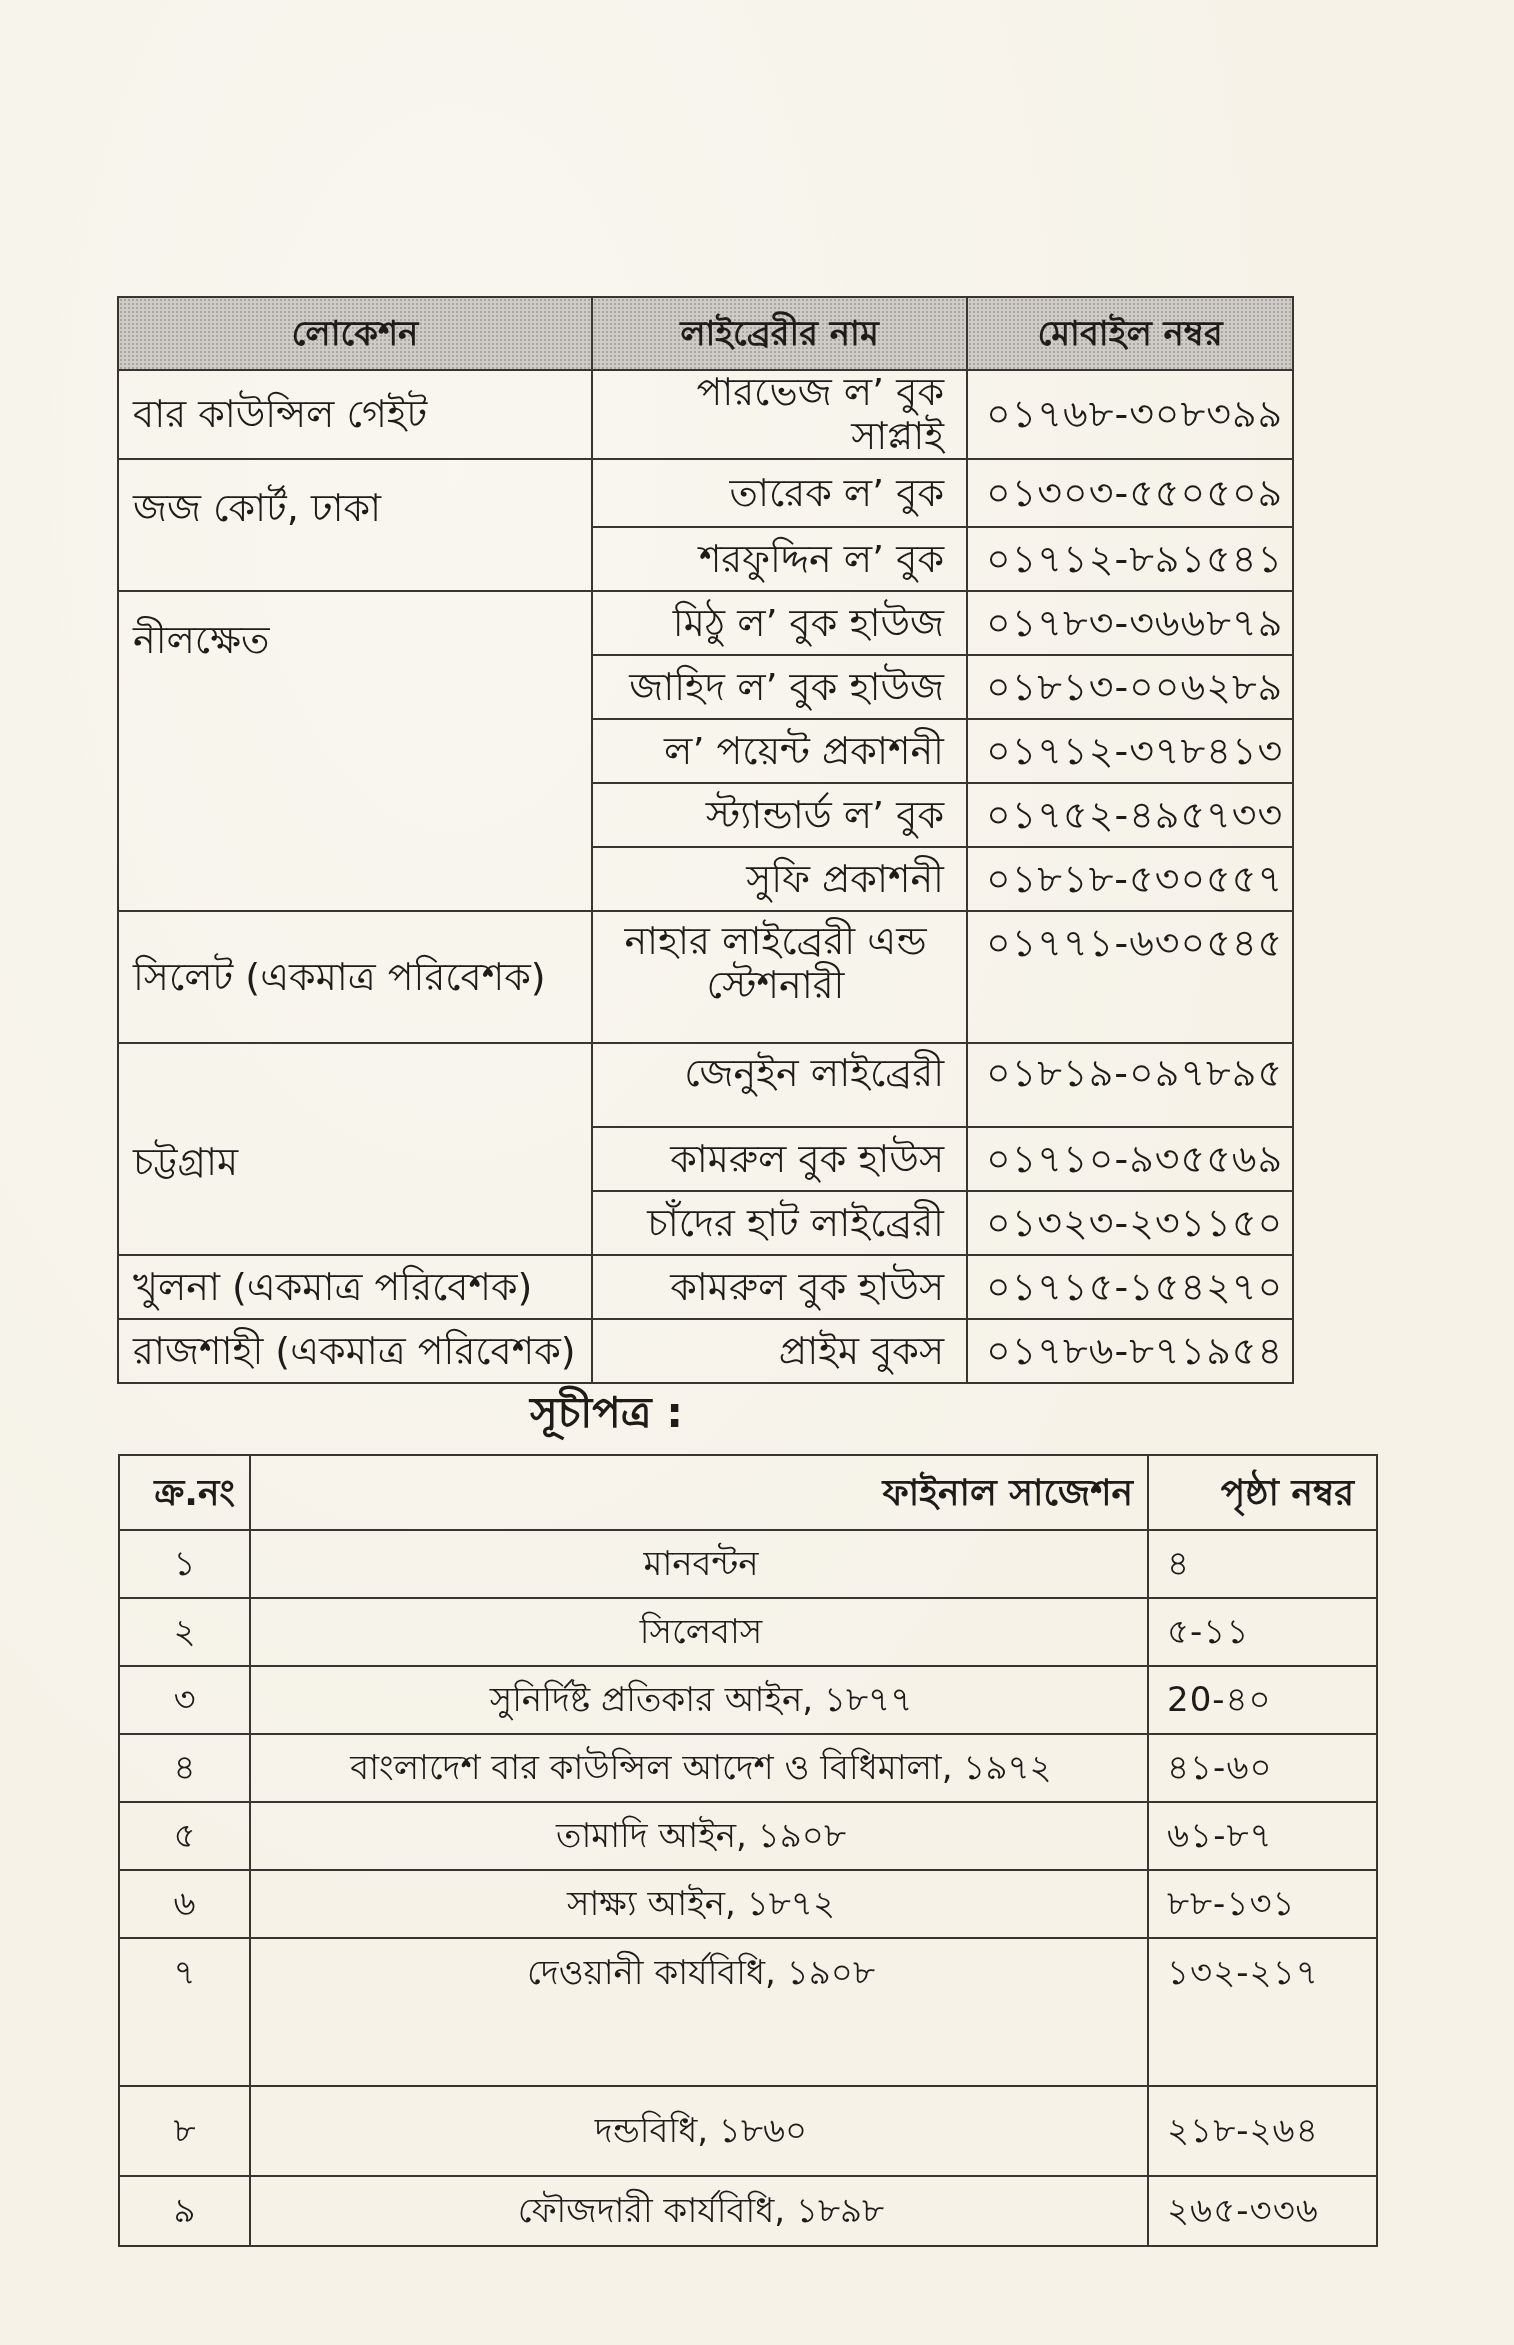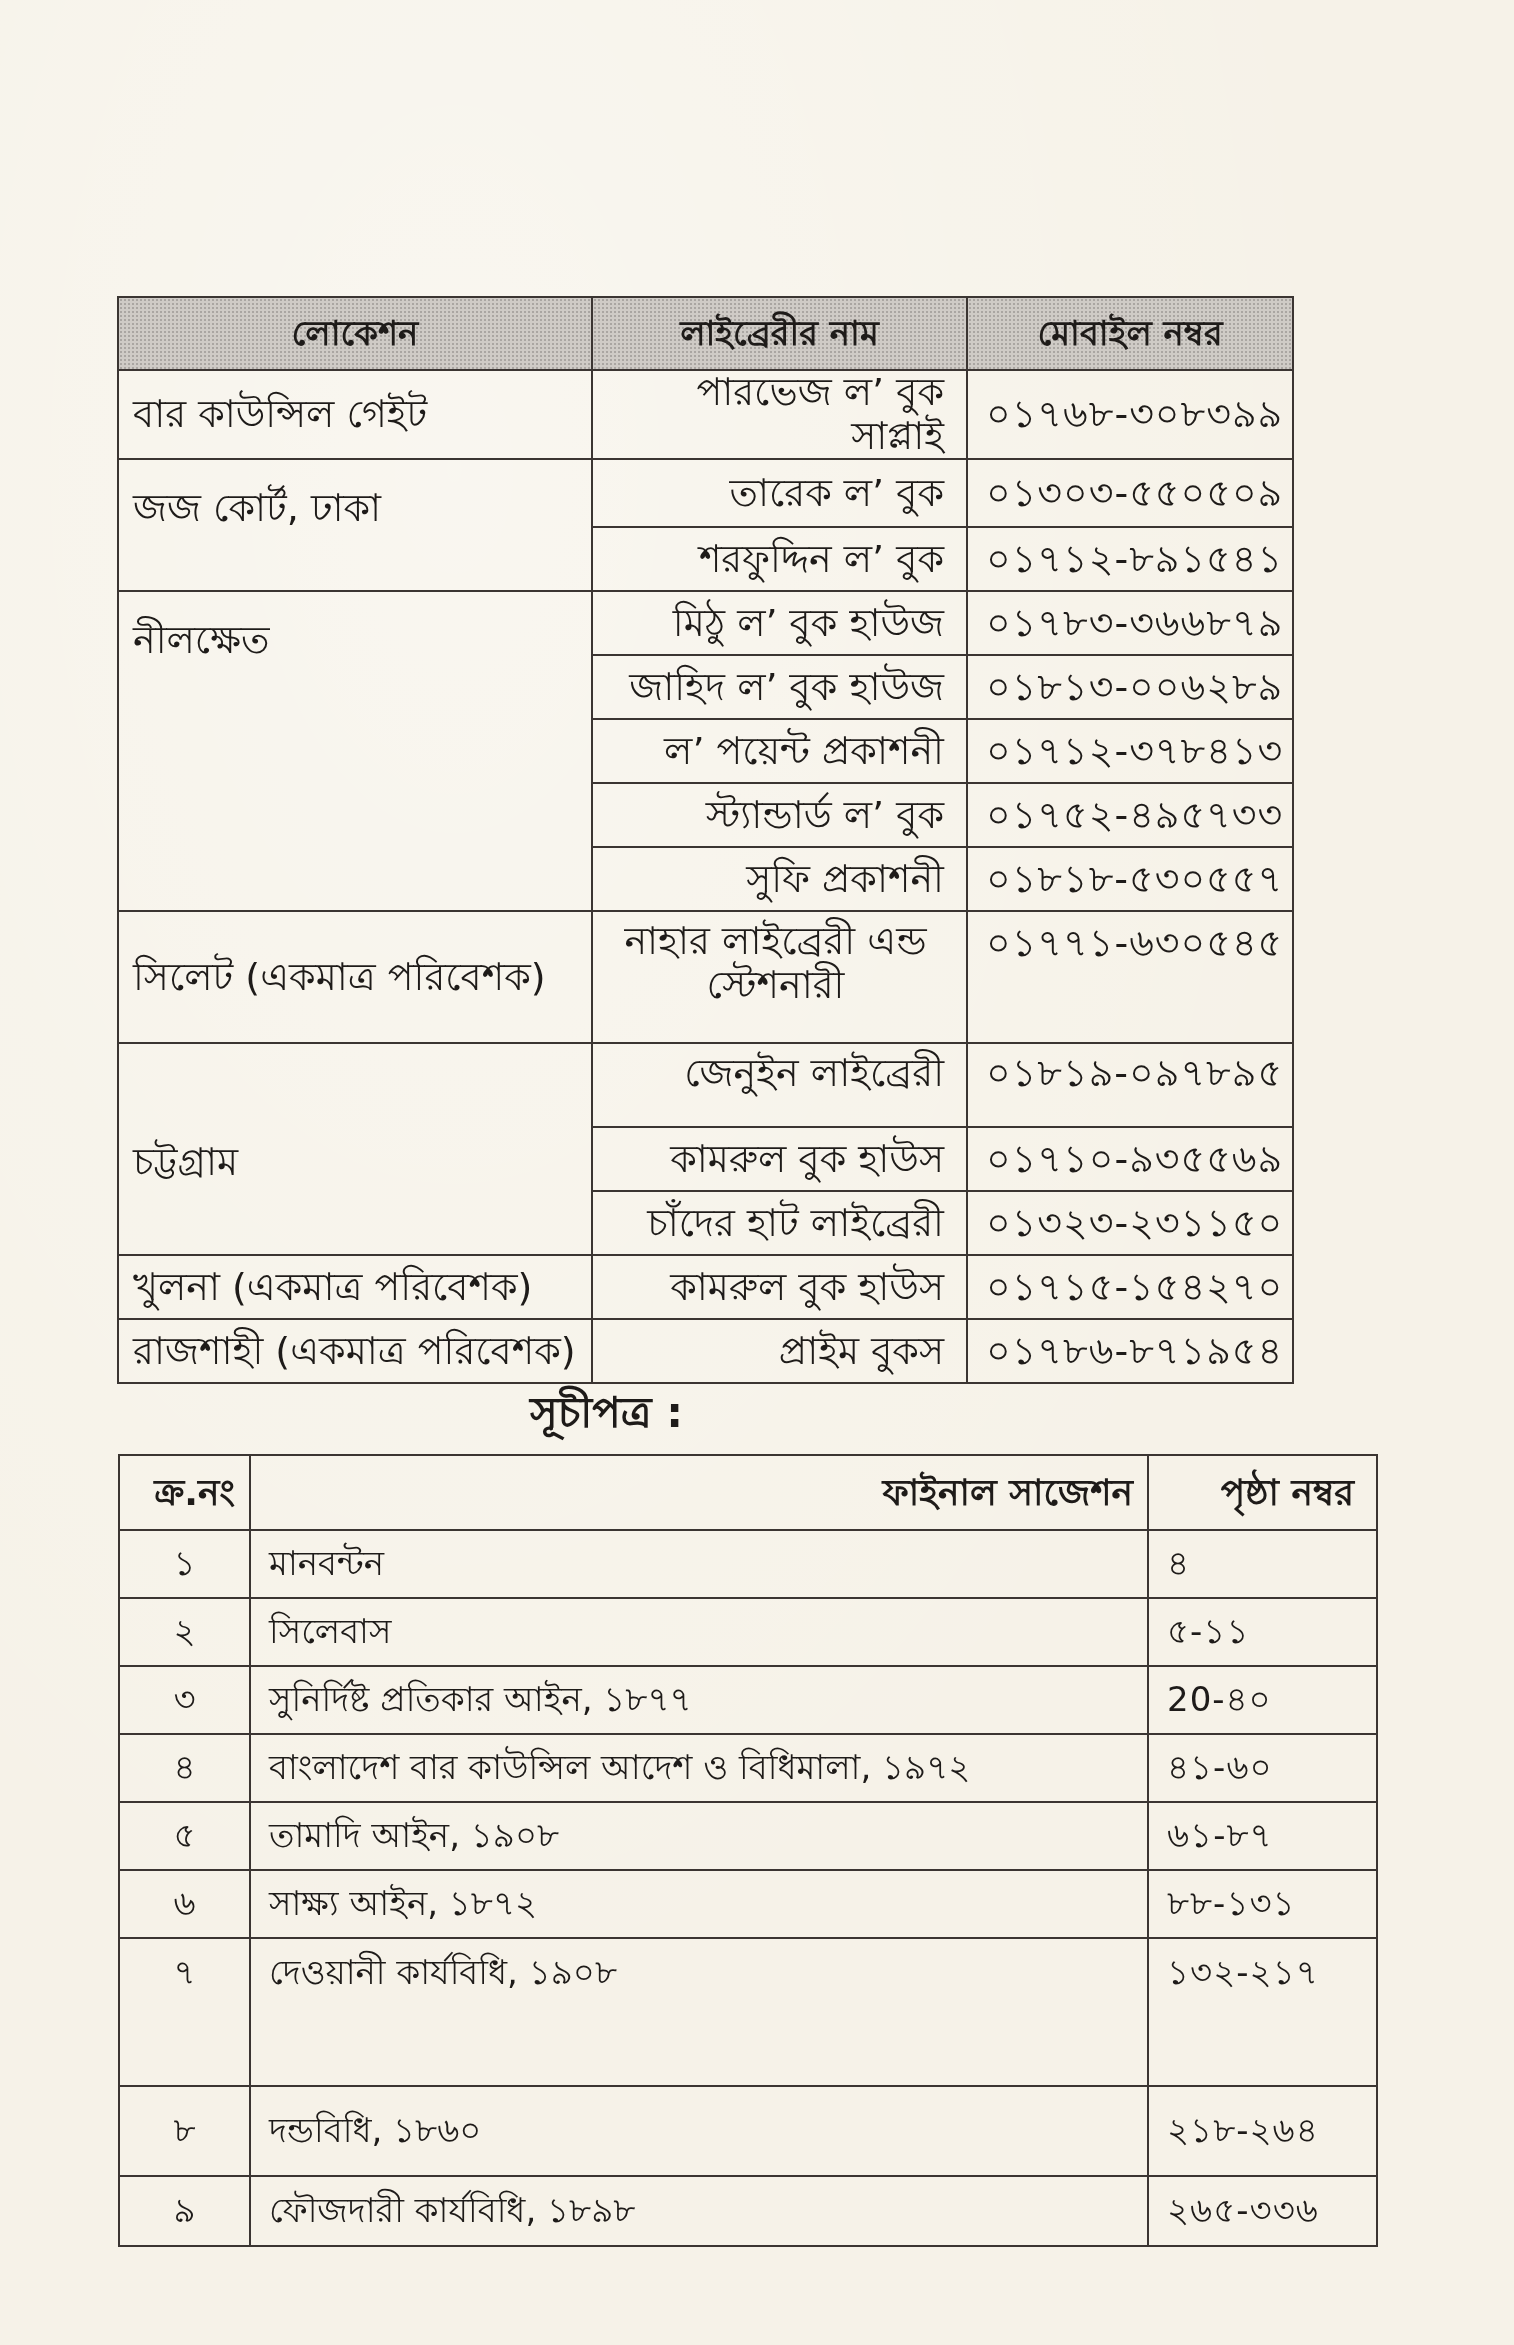--- a/index.html
+++ b/index.html
@@ -111,21 +111,21 @@
     }
     .index thead th {
       height: 73px;
       font-weight: bold;
       font-size: 36px;
     }
     .index th.c-no { text-align: right; }
     .index th.c-title { text-align: right; }
     .index th.c-page { text-align: right; padding-right: 22px; }
     .index td.c-no { text-align: center; }
-    .index td.c-title { text-align: left; padding-left: 18px; }
+    .index td.c-title { text-align: center; padding-left: 18px; }
     .index td.c-page { text-align: left; padding-left: 18px; letter-spacing: 1px; }
     .index tbody tr { height: 68px; }
     .index tbody tr.tall { height: 148px; }
     .index tbody tr.tall td { vertical-align: top; padding-top: 14px; }
     .index tbody tr.tall td.c-page { vertical-align: top; }
 
     .col-no { width: 131px; }
     .col-page { width: 229px; }
     .col-loc { width: 474px; }
     .col-lib { width: 375px; }

